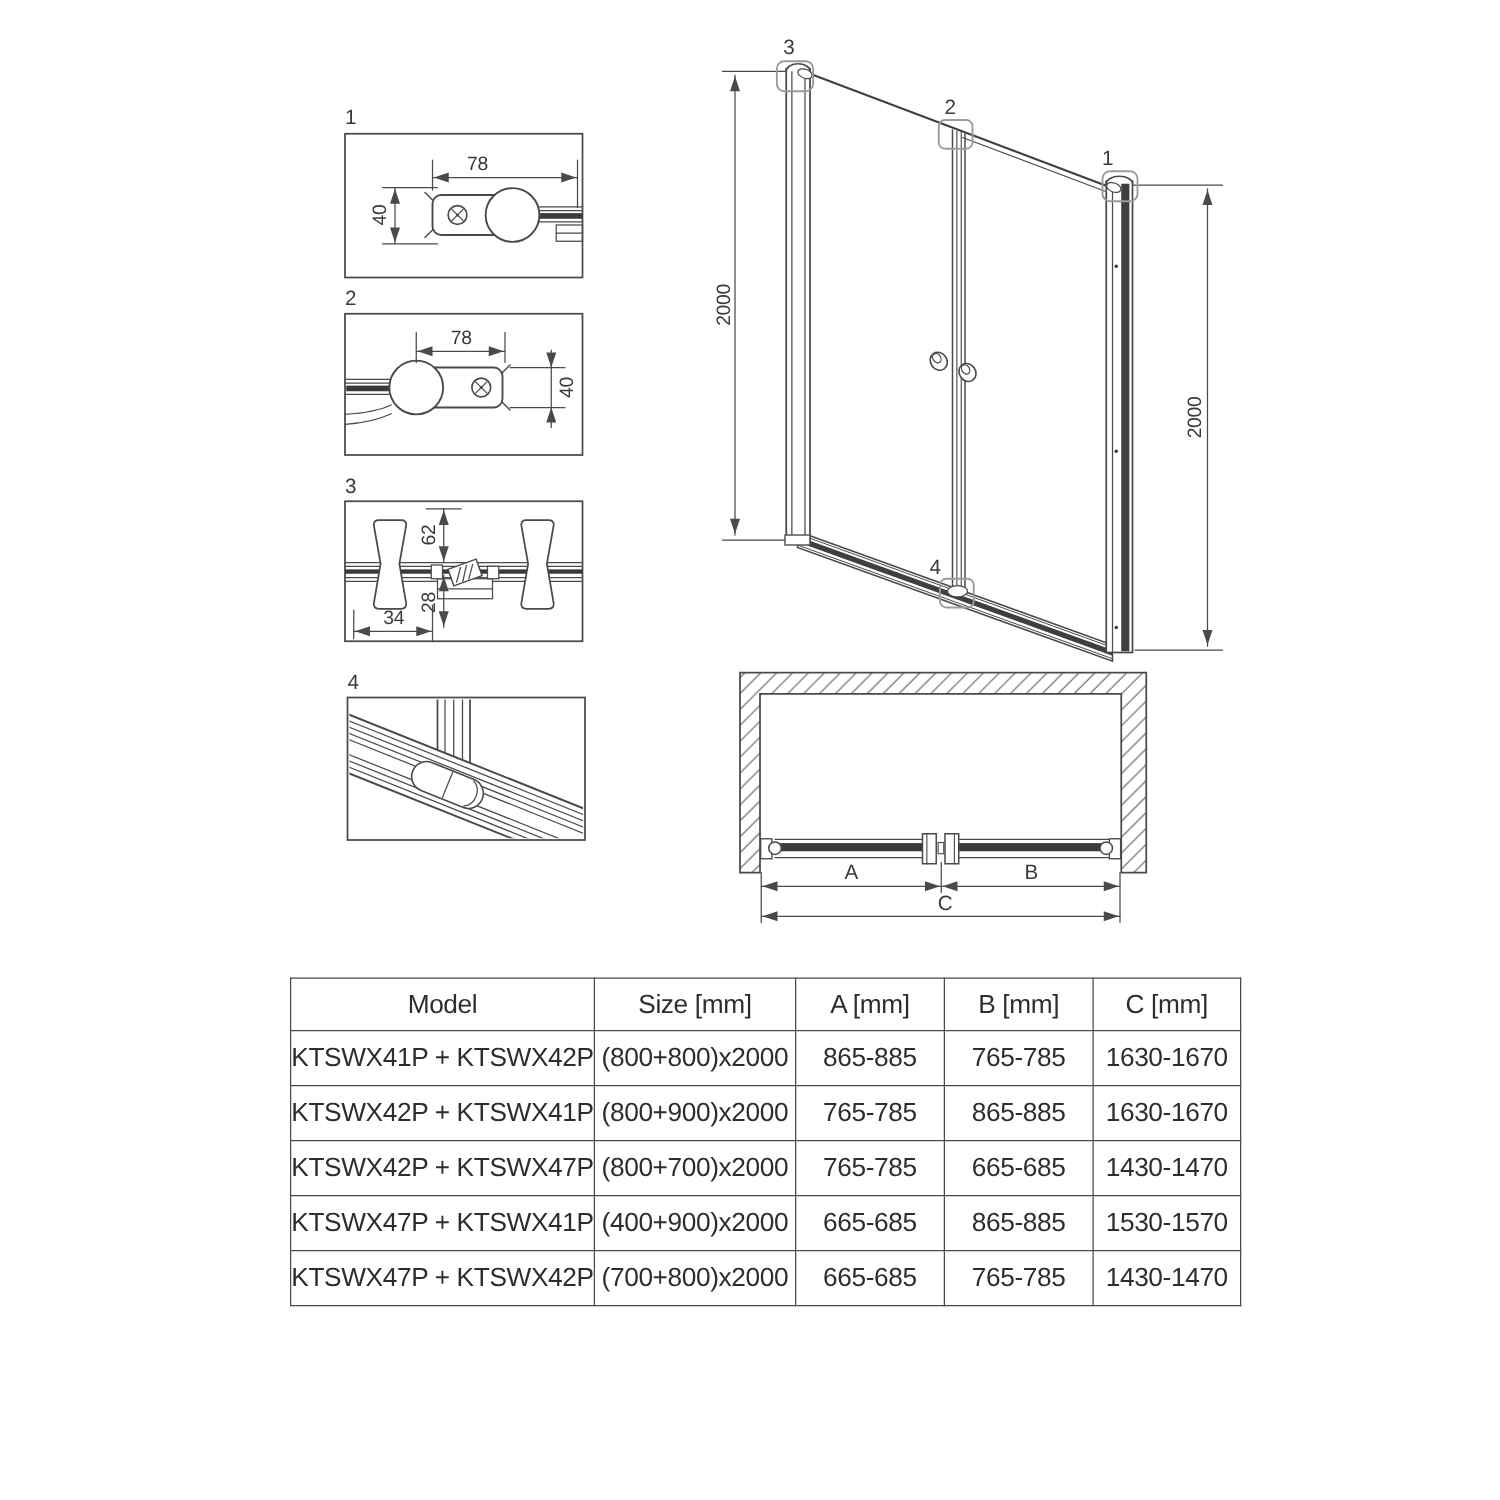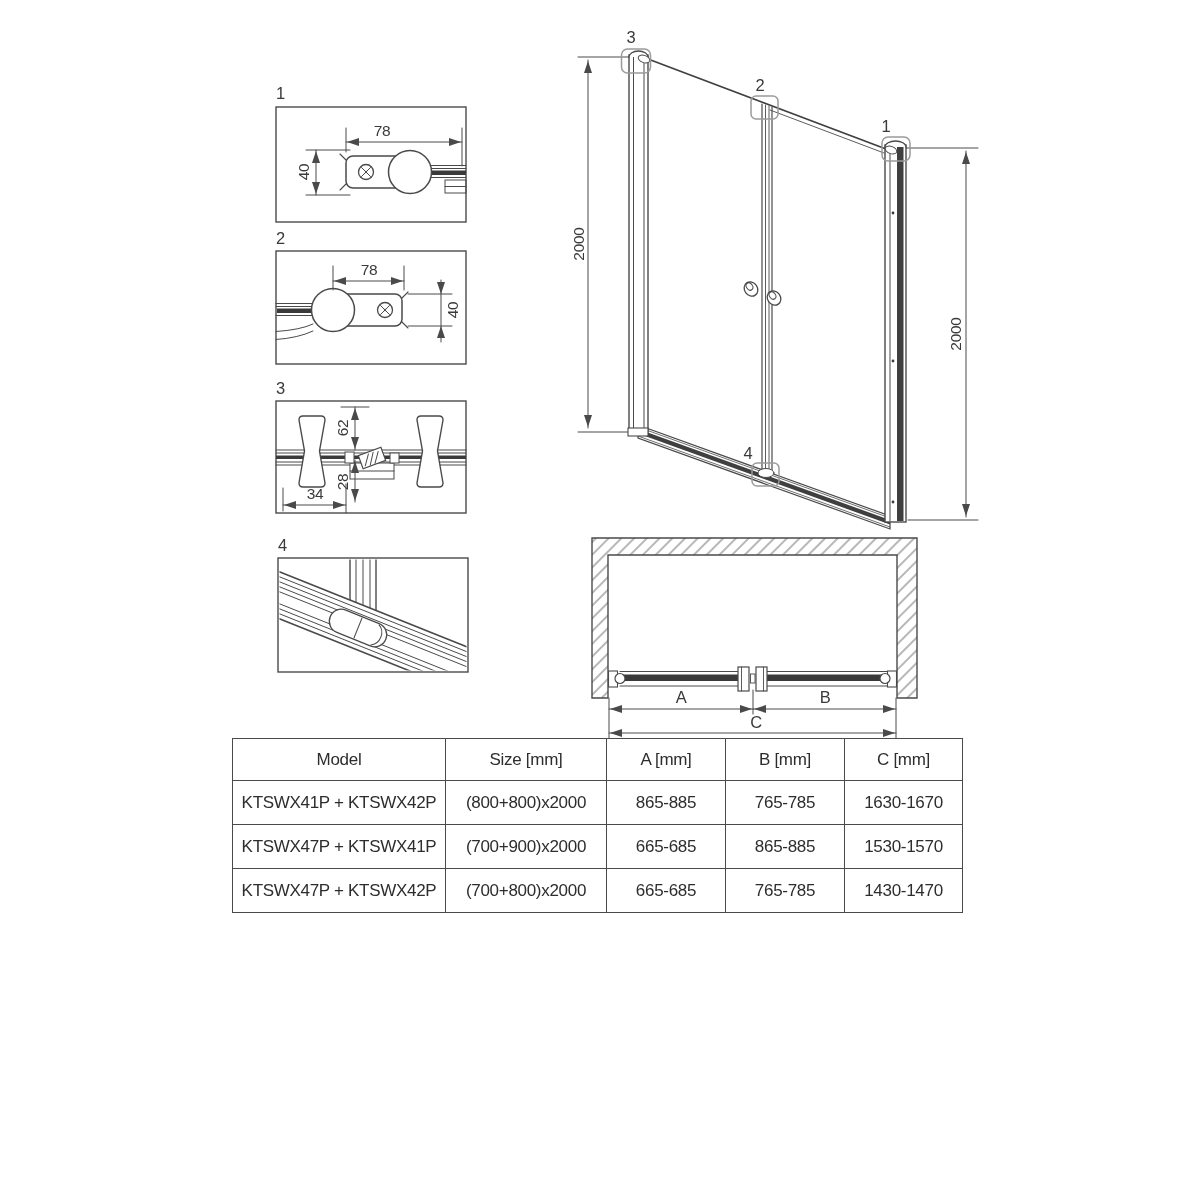--- a/index.html
+++ b/index.html
@@ -1,22 +1,22 @@
 <!DOCTYPE html>
 <html><head>
 <meta charset="utf-8">
 <style>
   html,body{margin:0;padding:0;background:#ffffff;}
   body{width:1200px;height:1200px;position:relative;font-family:"Liberation Sans",sans-serif;color:#2e2e2e;}
   #canvas{position:absolute;left:0;top:0;}
   svg text{font-family:"Liberation Sans",sans-serif;fill:#3a3a3a;}
   .dimtxt{font-size:15.5px;letter-spacing:-0.3px;}
   .marktxt{font-size:16.5px;letter-spacing:-0.3px;}
-  table.spec{position:absolute;left:232px;top:738px;border-collapse:collapse;table-layout:fixed;
-             font-size:17px;letter-spacing:-0.3px;color:#2d2d2d;border-radius:12px;}
+  table.spec{position:absolute;left:232px;top:782px;border-collapse:collapse;table-layout:fixed;
+             font-size:21px;letter-spacing:-0.3px;color:#2d2d2d;border-radius:12px;}
   table.spec th,table.spec td{border:1.5px solid #4a4a4a;text-align:center;vertical-align:middle;
              font-weight:normal;padding:0;height:43px;background:#fff;white-space:nowrap;}
   table.spec th{height:41px;}
 </style>
 </head>
 <body>
 
 <svg id="canvas" width="1200" height="756" viewBox="0 0 1200 756">
   <defs>
     <path id="arr" d="M0,0 L-12,-4 L-12,4 Z"></path>
@@ -327,22 +327,36 @@
   </thead>
   <tbody>
     <tr>
       <td>KTSWX41P + KTSWX42P</td>
       <td>(800+800)x2000</td>
       <td>865-885</td>
       <td>765-785</td>
       <td>1630-1670</td>
     </tr>
     <tr>
+      <td>KTSWX42P + KTSWX41P</td>
+      <td>(800+900)x2000</td>
+      <td>765-785</td>
+      <td>865-885</td>
+      <td>1630-1670</td>
+    </tr>
+    <tr>
+      <td>KTSWX42P + KTSWX47P</td>
+      <td>(800+700)x2000</td>
+      <td>765-785</td>
+      <td>665-685</td>
+      <td>1430-1470</td>
+    </tr>
+    <tr>
       <td>KTSWX47P + KTSWX41P</td>
-      <td>(700+900)x2000</td>
+      <td>(400+900)x2000</td>
       <td>665-685</td>
       <td>865-885</td>
       <td>1530-1570</td>
     </tr>
     <tr>
       <td>KTSWX47P + KTSWX42P</td>
       <td>(700+800)x2000</td>
       <td>665-685</td>
       <td>765-785</td>
       <td>1430-1470</td>

